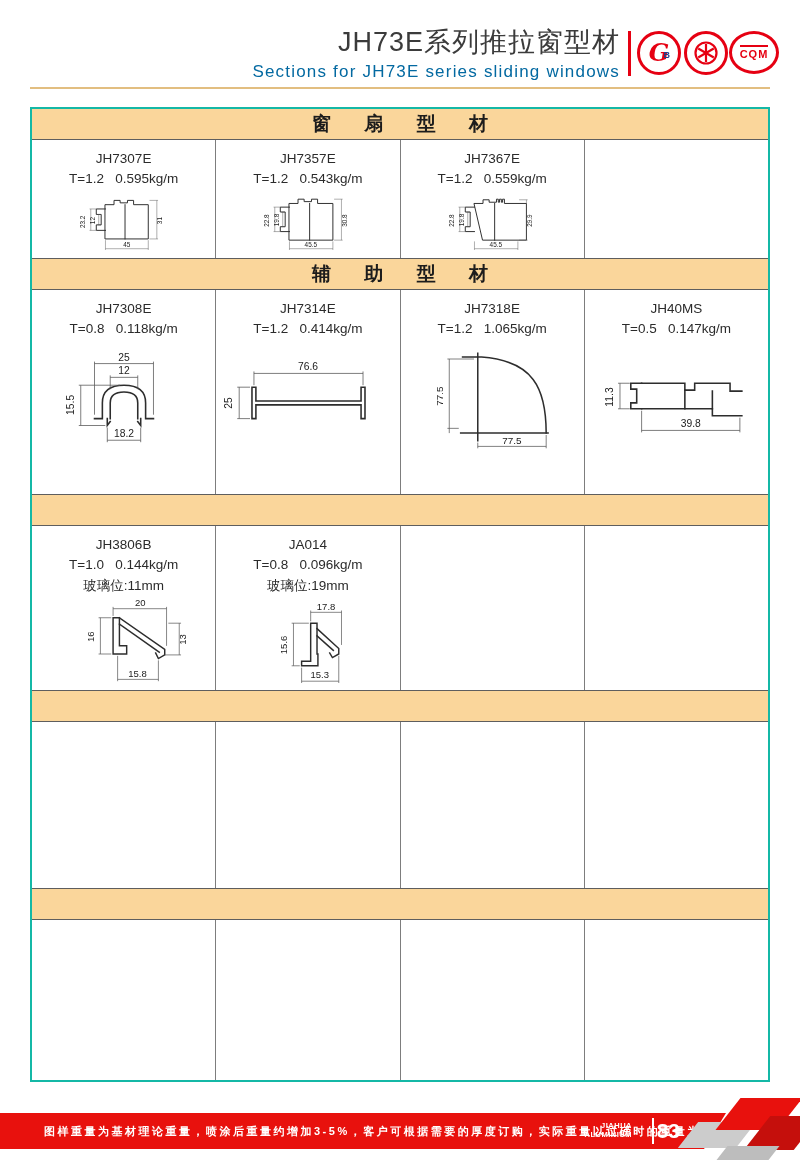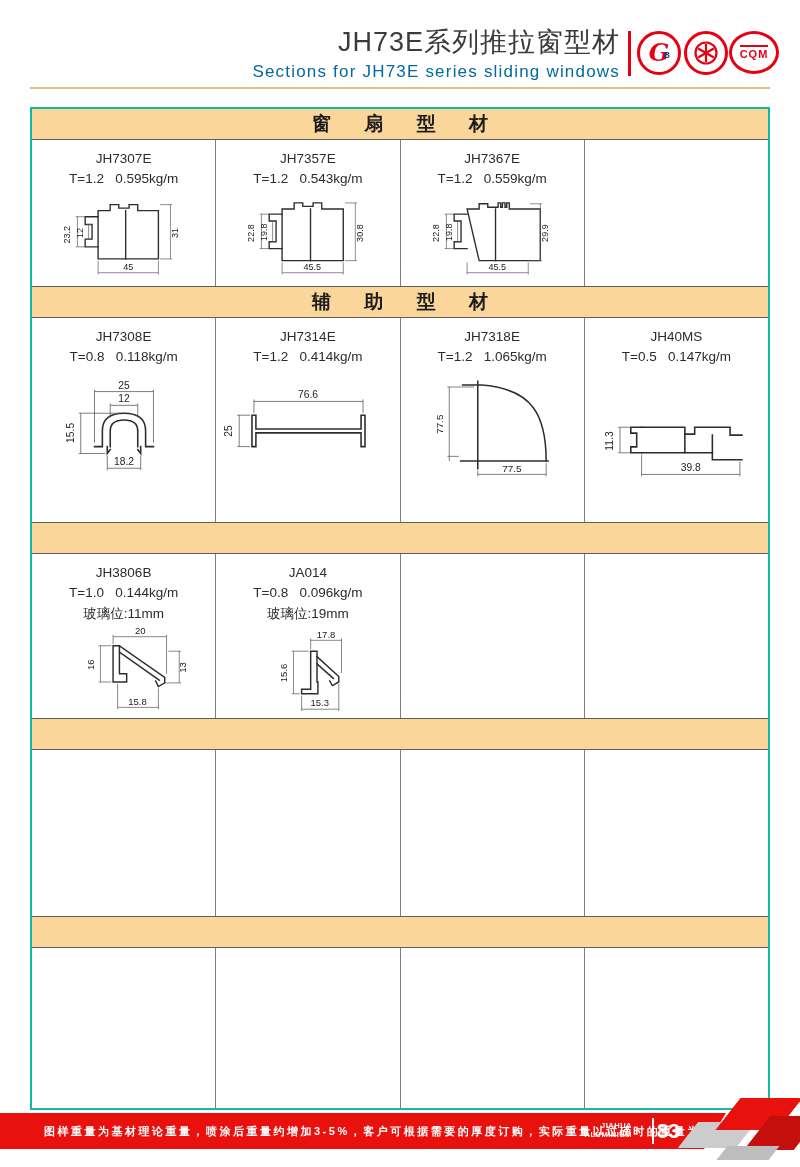--- a/index.html
+++ b/index.html
@@ -24,22 +24,22 @@
   
   .catalog-table{position:absolute;left:30px;top:107px;width:740px;box-sizing:border-box;
                  border:2px solid #14b8a6;background:#fff;}
   .band{height:30px;background:#FAD69B;border-top:1px solid #5e5e5e;border-bottom:1px solid #5e5e5e;
         display:flex;align-items:center;justify-content:center;
         font-size:19px;font-weight:bold;color:#1c1c1c;letter-spacing:14px;text-indent:14px;}
   .band:first-child{border-top:none;}
   .prow{display:flex;}
   .cell{flex:1 1 0;border-right:1px solid #7d7d7d;box-sizing:border-box;
         display:flex;flex-direction:column;align-items:center;overflow:hidden;}
-  .cell:last-child{border-right:none;gap:16px;}
-  .h158{height:146px}.h162{height:204px}.h164{height:164px}.h166{height:166px}.h160{height:160px}
+  .cell:last-child{border-right:none;}
+  .h158{height:118px}.h162{height:204px}.h164{height:164px}.h166{height:166px}.h160{height:160px}
   .plabel{margin-top:9px;text-align:center;font-size:13.5px;color:#2b2b2b;line-height:1.5;}
   .plabel .spec{white-space:pre;}
   .plabel .glass{white-space:pre;}
   svg.draw{display:block;}
   .pf{fill:none;stroke:#2d2d2d;stroke-width:1.6;stroke-linejoin:miter;stroke-linecap:square;}
   .dm{fill:none;stroke:#5a5a5a;stroke-width:0.8;}
   .dt{font-size:10.5px;fill:#222;font-family:"Liberation Sans",sans-serif;}
 
   
   .red-band{position:absolute;left:0;top:1113px;width:726px;height:36px;background:#E8110D;

